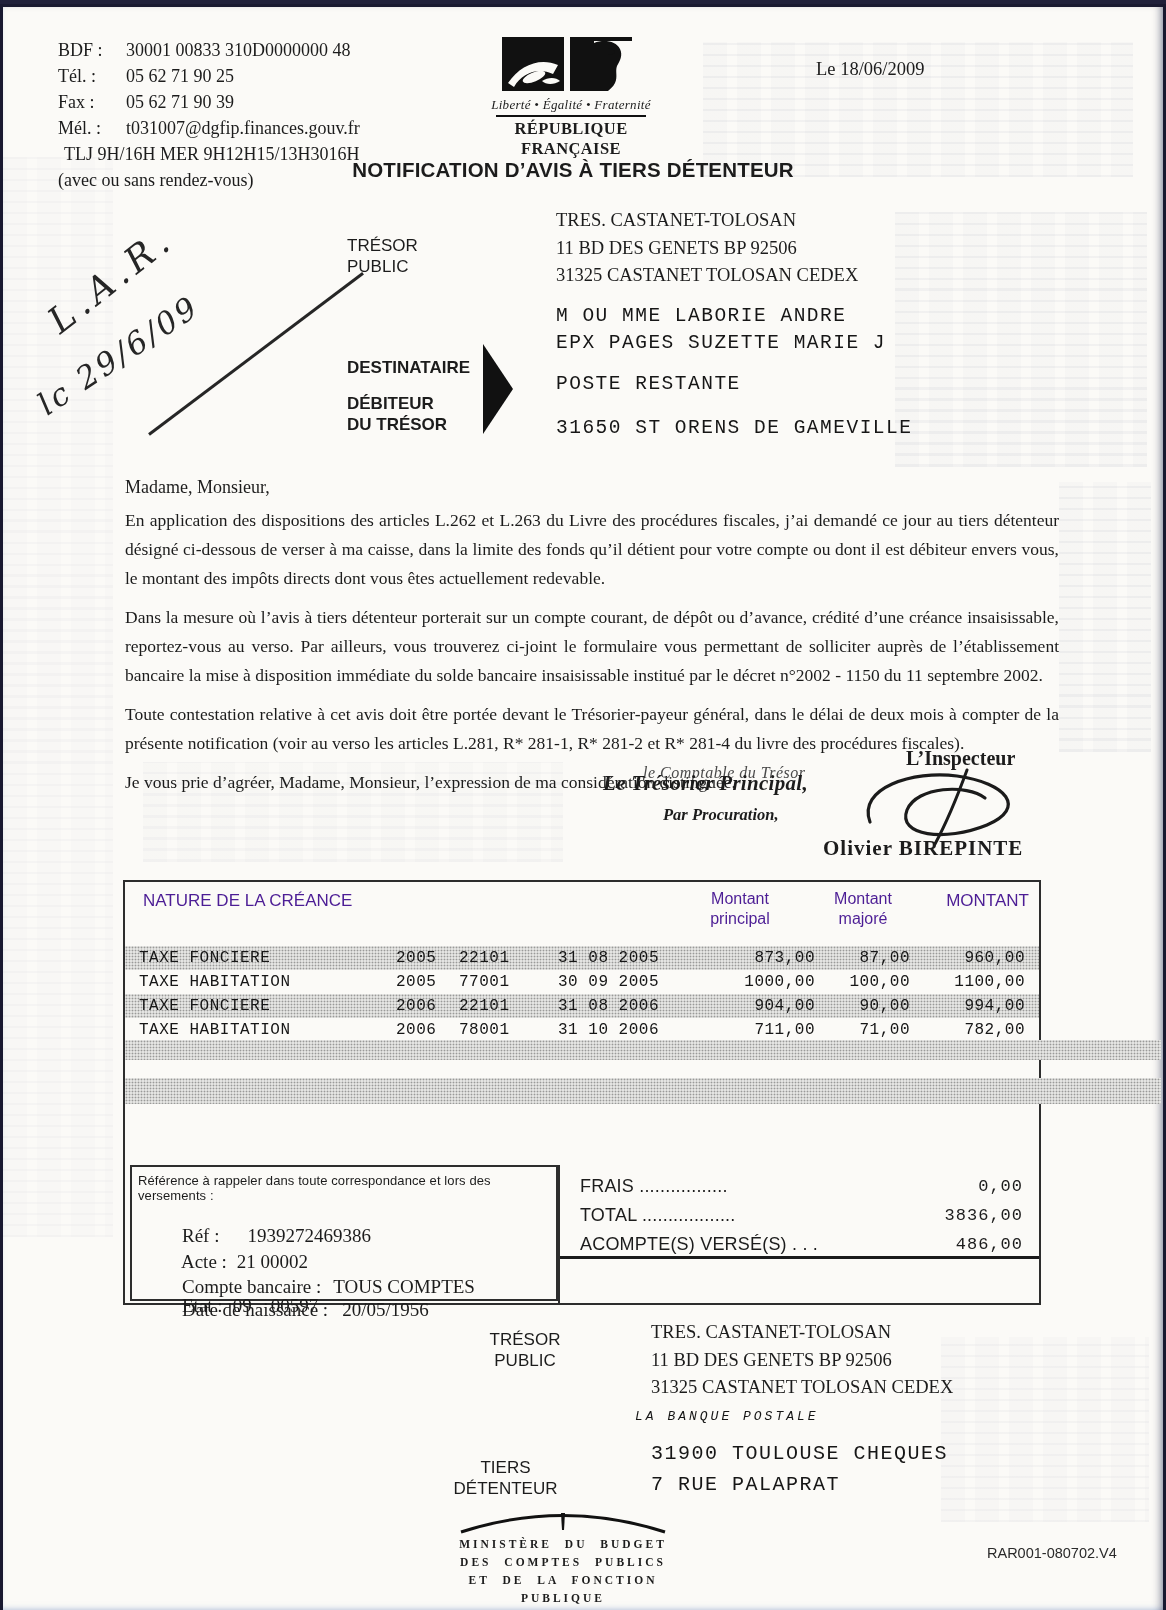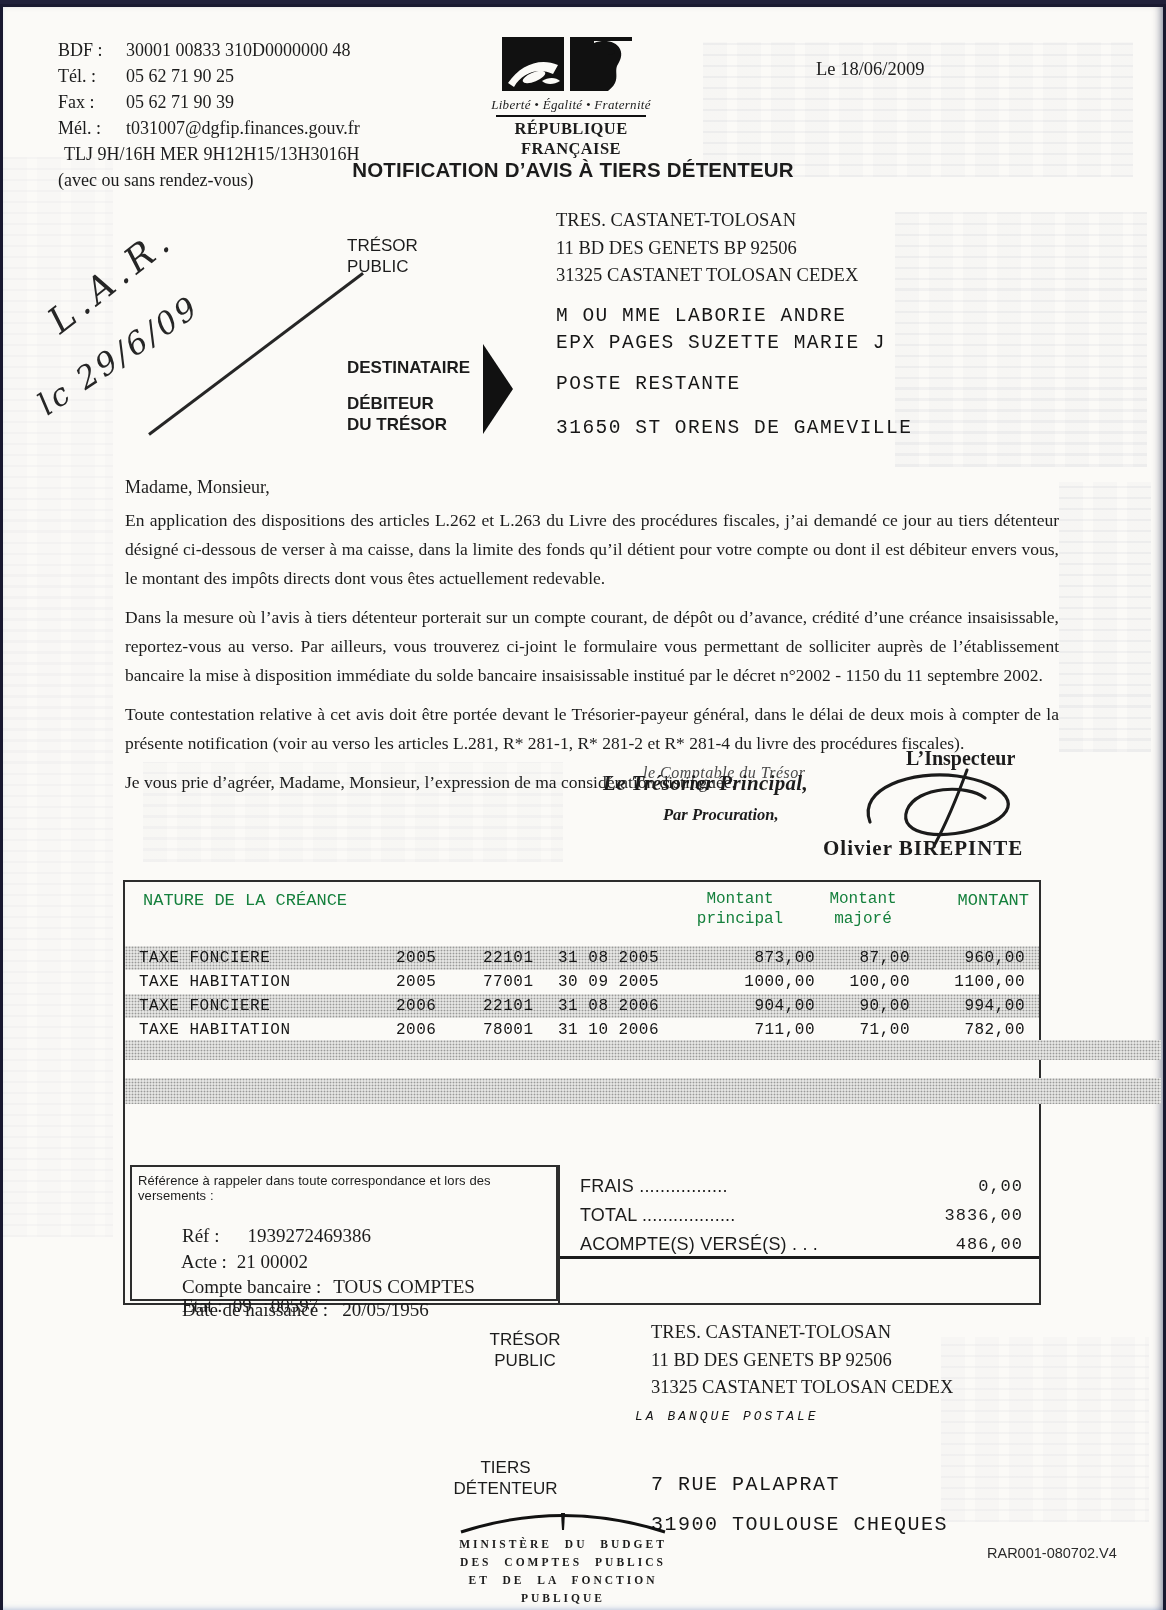--- a/index.html
+++ b/index.html
@@ -34,27 +34,27 @@
   .body-copy{font-size:17.5px;line-height:29px;text-align:justify;}
   .body-copy p{margin:0 0 10px 0;}
   
   .stamp-faint{font-style:italic;font-size:16px;color:#4a4a4a;letter-spacing:.5px;}
   .stamp-bold{font-style:italic;font-weight:bold;font-size:21px;letter-spacing:.3px;}
   .stamp-proc{font-style:italic;font-weight:bold;font-size:16.5px;}
   .inspector{font-weight:bold;font-size:20px;}
   .signer{font-weight:bold;font-size:21px;letter-spacing:1px;}
   
   .creance-box{position:absolute;left:120px;top:873px;width:918px;height:425px;border:2px solid #2d2d2d;box-sizing:border-box;background:transparent;}
-  .thead{font-family:Liberation Mono, monospace;color:#15803d;}
+  .thead{font-family:Liberation Sans, sans-serif;color:#4c1d95;}
   .trow{display:flex;height:24px;align-items:center;font-family:"Liberation Mono","DejaVu Sans Mono",monospace;font-size:16px;letter-spacing:.5px;color:#161616;}
   .trow.shaded, .band{background-color:#e4e4e2;background-image:radial-gradient(circle, rgba(80,80,80,.5) .8px, transparent 1.1px);background-size:3px 3px;}
   .tc{white-space:nowrap;box-sizing:border-box;}
   .tc0{width:255px;padding-left:14px;}
   .tc1{width:75px;padding-left:16px;}
-  .tc2{width:85px;padding-left:28px;}
+  .tc2{width:85px;padding-left:4px;}
   .tc3{width:175px;padding-left:18px;}
   .tc4{width:100px;text-align:right;}
   .tc5{width:95px;text-align:right;}
   .tc6{flex:1;text-align:right;padding-right:14px;}
   .band{position:absolute;}
   
   .ref-box{position:absolute;left:5px;top:283px;width:428px;height:136px;border:2px solid #2d2d2d;box-sizing:border-box;}
   .ref-title{font-family:"Liberation Sans",sans-serif;font-size:13px;margin:6px 6px 0 6px;letter-spacing:.1px;}
   .ref-line{position:absolute;left:12px;font-size:19px;white-space:pre;}
   
@@ -277,21 +277,21 @@
     <div>TRES. CASTANET-TOLOSAN</div>
     <div>11 BD DES GENETS BP 92506</div>
     <div>31325 CASTANET TOLOSAN CEDEX</div>
   </div>
   <div class="abs mono-line" style="left:632px;top:1402px;font-size:13px;letter-spacing:3px;font-style:italic;">LA BANQUE POSTALE</div>
   <div class="abs route" style="left:420px;top:1450px;width:165px;text-align:center;">
     <div>TIERS</div>
     <div>DÉTENTEUR</div>
   </div>
   <div class="abs mono-line" style="left:648px;top:1466px;font-size:20px;">7 RUE PALAPRAT</div>
-  <div class="abs mono-line" style="left:648px;top:1506px;font-size:20px;">31900 TOULOUSE CHEQUES</div>
+  <div class="abs mono-line" style="left:648px;top:1435px;font-size:20px;">31900 TOULOUSE CHEQUES</div>
 
   <div class="abs" style="left:428px;top:1502px;width:264px;">
     <svg width="264" height="26" viewBox="0 0 264 26" style="display:block;margin:0 auto;">
       <path d="M30,23 Q132,-10 234,23" fill="none" stroke="#111" stroke-width="3"></path>
       <path d="M130,4 L134,4 L133,21 L131,21 Z" fill="#111"></path>
     </svg>
     <div class="ministry-line">MINISTÈRE DU BUDGET</div>
     <div class="ministry-line">DES COMPTES PUBLICS</div>
     <div class="ministry-line">ET DE LA FONCTION PUBLIQUE</div>
   </div>

